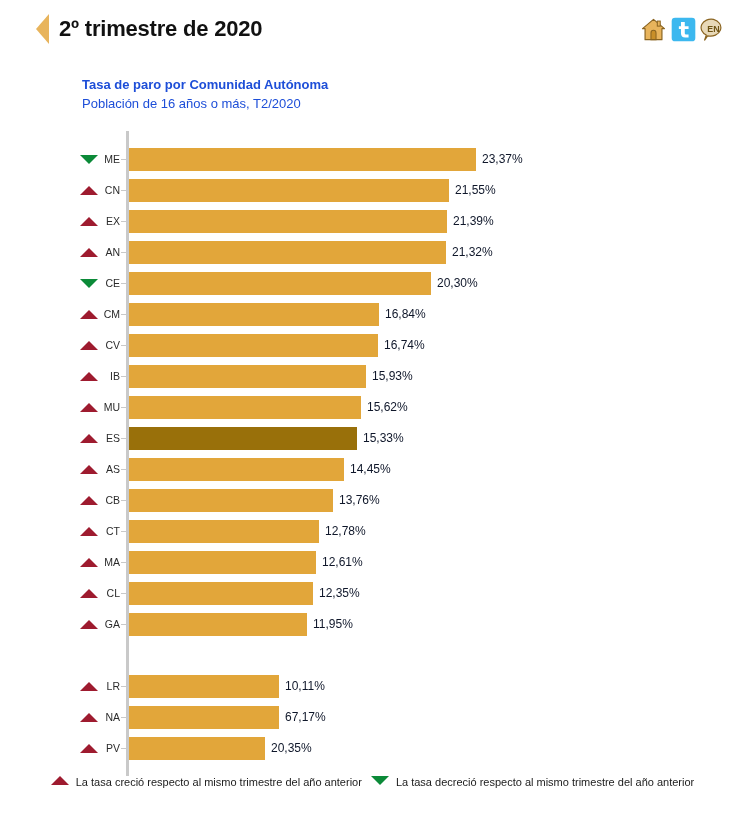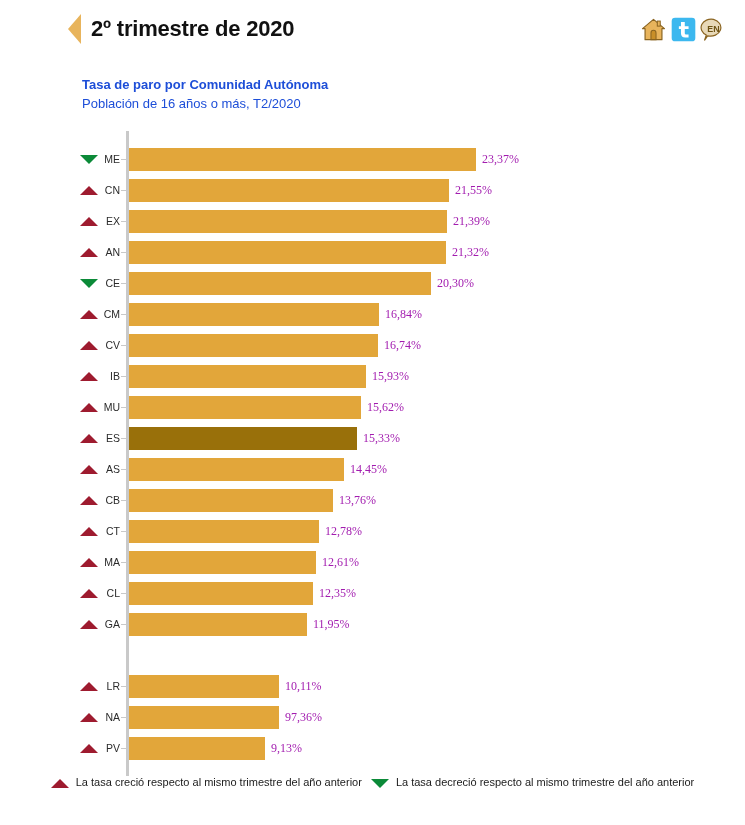--- a/index.html
+++ b/index.html
@@ -17,21 +17,21 @@
     overflow: hidden;
     position: relative;
   }
 
   
   .page-header {
     position: relative;
     height: 58px;
     display: flex;
     align-items: center;
-    padding: 0 18px 0 68px;
+    padding: 0 18px 0 36px;
   }
   .back-arrow {
     width: 0; height: 0;
     border-top: 15px solid transparent;
     border-bottom: 15px solid transparent;
     border-right: 13px solid #e8b45c;
     margin-right: 10px;
     flex: 0 0 auto;
   }
   .page-title {
@@ -139,41 +139,40 @@
     height: 23px;
     background: #e2a63a;
   }
   .bar.highlight { background: #99700a; }
   .value-label {
     position: absolute;
     top: 0;
     height: 31px;
     line-height: 31px;
     font-size: 12px;
-    color: #a21caf;
+    color: #0f172a;
     white-space: nowrap;
-    font-family: Liberation Serif, serif;
   }
 
   
   .legend {
     position: absolute;
     left: 0;
     top: 776px;
     width: 745px;
     display: flex;
     align-items: center;
     justify-content: center;
     gap: 0;
     font-size: 11px;
     color: #1b1b1b;
   }
   .legend-item {
     display: flex;
-    align-items: flex-end;
+    align-items: flex-start;
   }
   .legend-item + .legend-item { margin-left: 9px; }
   .legend-arrow {
     width: 0; height: 0;
     margin-right: 7px;
     flex: 0 0 auto;
   }
   .legend-arrow.up {
     border-left: 9px solid transparent;
     border-right: 9px solid transparent;
@@ -376,30 +375,30 @@
         <div class="bar" style="width: 150px;"></div>
         <div class="value-label" style="left: 285px;">10,11%</div>
       </div>
       <div class="row" style="top: 571px;">
         <div class="arrow-cell">
           <span class="arrow up"></span>
         </div>
         <div class="cat-label">NA</div>
         <div class="tick"></div>
         <div class="bar" style="width: 150px;"></div>
-        <div class="value-label" style="left: 285px;">97,36%</div>
+        <div class="value-label" style="left: 285px;">67,17%</div>
       </div>
       <div class="row" style="top: 602px;">
         <div class="arrow-cell">
           <span class="arrow up"></span>
         </div>
         <div class="cat-label">PV</div>
         <div class="tick"></div>
         <div class="bar" style="width: 136px;"></div>
-        <div class="value-label" style="left: 271px;">9,13%</div>
+        <div class="value-label" style="left: 271px;">20,35%</div>
       </div>
     </div>
 </div>
 
 <div class="legend">
   <div class="legend-item">
     <span class="legend-arrow up"></span>
     <span class="legend-text">La tasa creció respecto al mismo trimestre del año anterior</span>
   </div>
   <div class="legend-item">

